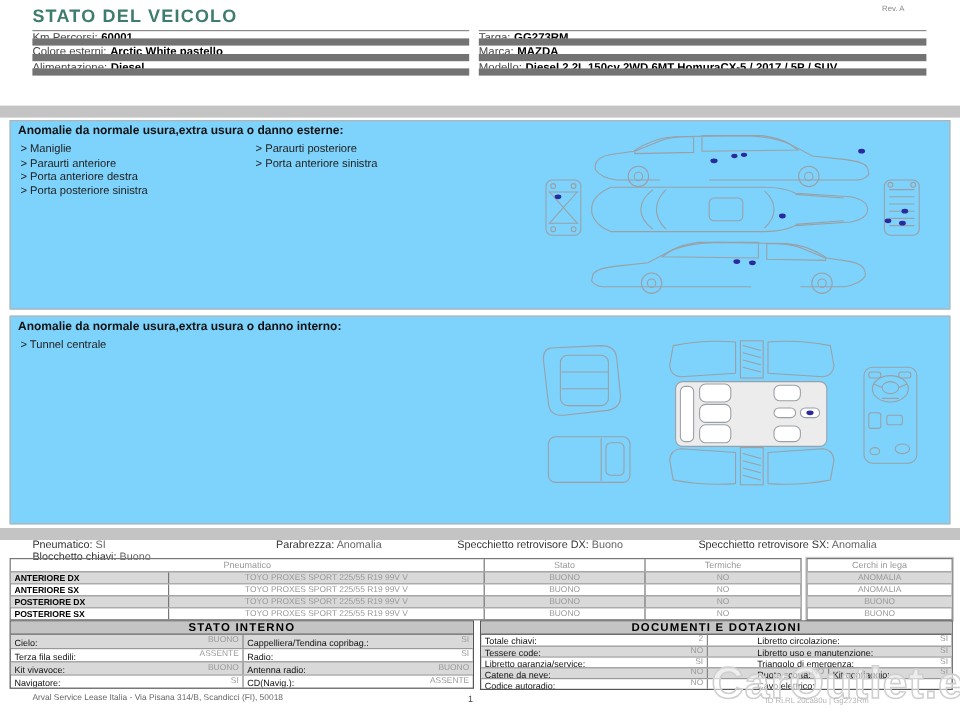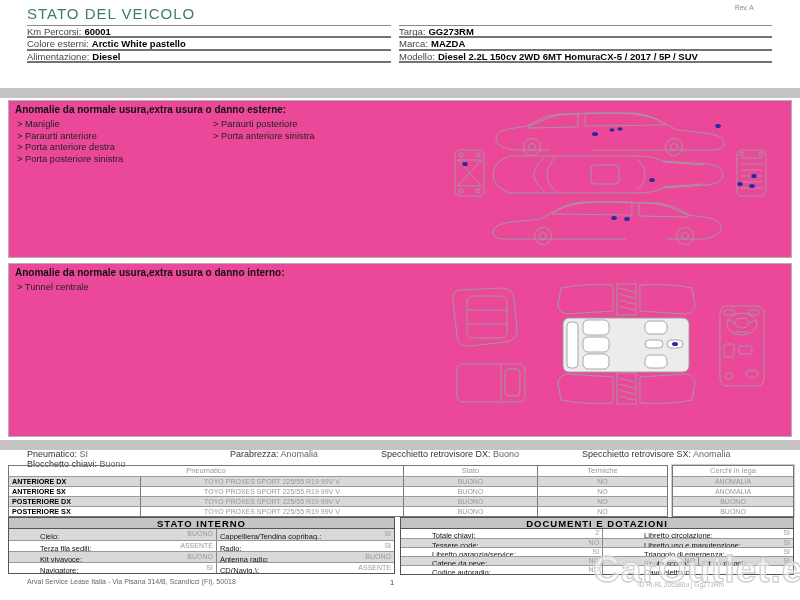--- a/index.html
+++ b/index.html
@@ -2,36 +2,36 @@
 <html><head>
 <meta charset="utf-8">
 <style>
   * { margin:0; padding:0; box-sizing:border-box; }
   html,body { width:800px; height:600px; background:#fff; font-family:"Liberation Sans", sans-serif; overflow:hidden; }
   #page { position:relative; width:800px; height:600px; background:#fff; }
 
   .abs { position:absolute; }
 
   
-  .doc-title { left:27px; top:5px; font-size:15px; font-weight:normal; color:#3e7c6d; letter-spacing:1px; }
+  .doc-title { left:27px; top:5px; font-size:15px; font-weight:bold; color:#3e7c6d; letter-spacing:1px; }
   .rev { left:735px; top:4px; font-size:6.5px; color:#888; }
 
   
   .info-col { border-top:1px solid #8a8a8a; }
   .info-col-left  { left:27px;  top:25px; width:364px; }
   .info-col-right { left:399px; top:25px; width:373px; }
-  .info-row { height:12.3px; line-height:11.5px; font-size:9.5px; border-bottom:2px solid #737373; white-space:nowrap; overflow:hidden; }
+  .info-row { height:12.3px; line-height:11.5px; font-size:9.5px; border-bottom:6px solid #737373; white-space:nowrap; overflow:hidden; }
   .info-row .lbl { color:#444; margin-right:3px; }
   .info-row .val { color:#000; font-weight:bold; }
 
   .band { left:0; width:800px; height:10px; background:#c4c4c4; }
   .band1 { top:88px; } .band2 { top:440px; }
 
   
-  .panel { border:1px solid #b3b3b3; background:#ec4899; }
+  .panel { border:1px solid #b3b3b3; background:#7dd3fc; }
   .panel-ext { left:8px; top:100px; width:784px; height:158px; }
   .panel-int { left:8px; top:263px; width:784px; height:174px; }
   .panel-title { position:absolute; left:6px; top:3px; font-size:10px; font-weight:bold; color:#111; }
   .item-cols { position:absolute; left:8px; top:18px; display:flex; }
   .item-col { width:196px; }
   .an-item { font-size:9.3px; line-height:11.5px; color:#222; white-space:nowrap; }
   .an-item::before { content:"> "; }
   .diagram { position:absolute; }
   .diag-ext { left:396px; top:3px; }
   .diag-int { left:396px; top:4px; }
@@ -66,21 +66,21 @@
   .btable-left  { left:8px;   top:517px; width:387px; }
   .btable-right { left:400px; top:517px; width:394px; }
   .bt-head { height:11px; line-height:11px; background:#c4c4c4; border-bottom:1px solid #555;
              text-align:center; font-size:9.5px; font-weight:bold; letter-spacing:1px; color:#000; }
   .brow { display:flex; }
   .btable-left  .brow { height:11px; line-height:10.5px; }
   .btable-right .brow { height:9px;  line-height:8.5px; }
   .brow + .brow { border-top:1px solid #999; }
   .brow.gray { background:#d9d9d9; }
   .kv { position:relative; border-left:1px solid #888; overflow:hidden; white-space:nowrap; }
-  .kv:first-child { border-left:none;margin-left:28px; }
+  .kv:first-child { border-left:none; }
   .kv .lbl { font-size:7.5px; color:#111; padding-left:3px; }
   .kv .val { position:absolute; right:3px; top:0; font-size:7px; color:#9a9a9a; }
   .btable-left .kv1 { width:193px; } .btable-left .kv2 { width:192px; }
   .btable-right .kv1 { width:188px; } .btable-right .kv2 { width:204px;padding-left:38px; }
   .btable-right .brow-3 .kv2 { width:101px; } .btable-right .brow-3 .kv3 { width:103px; }
 
   
   .foot-company { left:27px; top:578px; font-size:7px; color:#666; }
   .foot-page { left:390px; top:578px; font-size:7.5px; color:#444; }
   .foot-ref { left:638px; top:581px; font-size:6.5px; color:#b4b4b4; }

